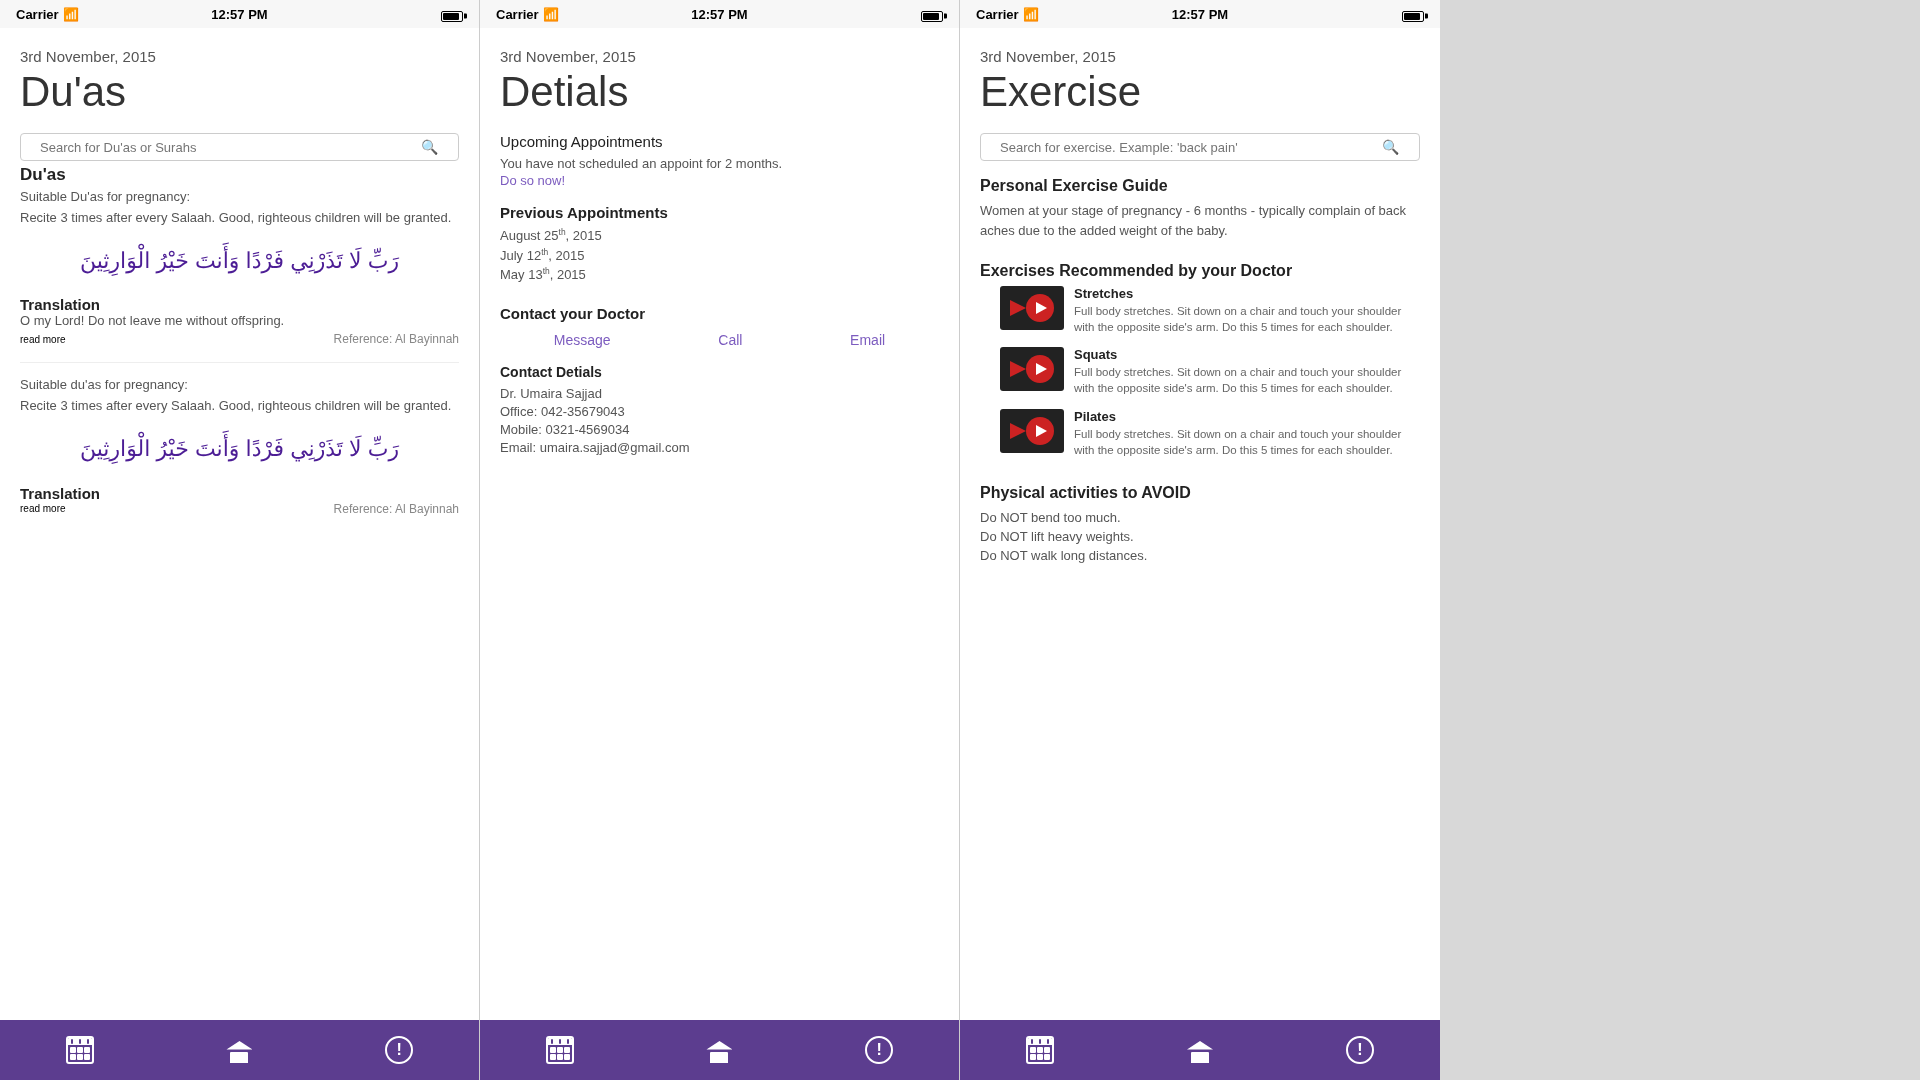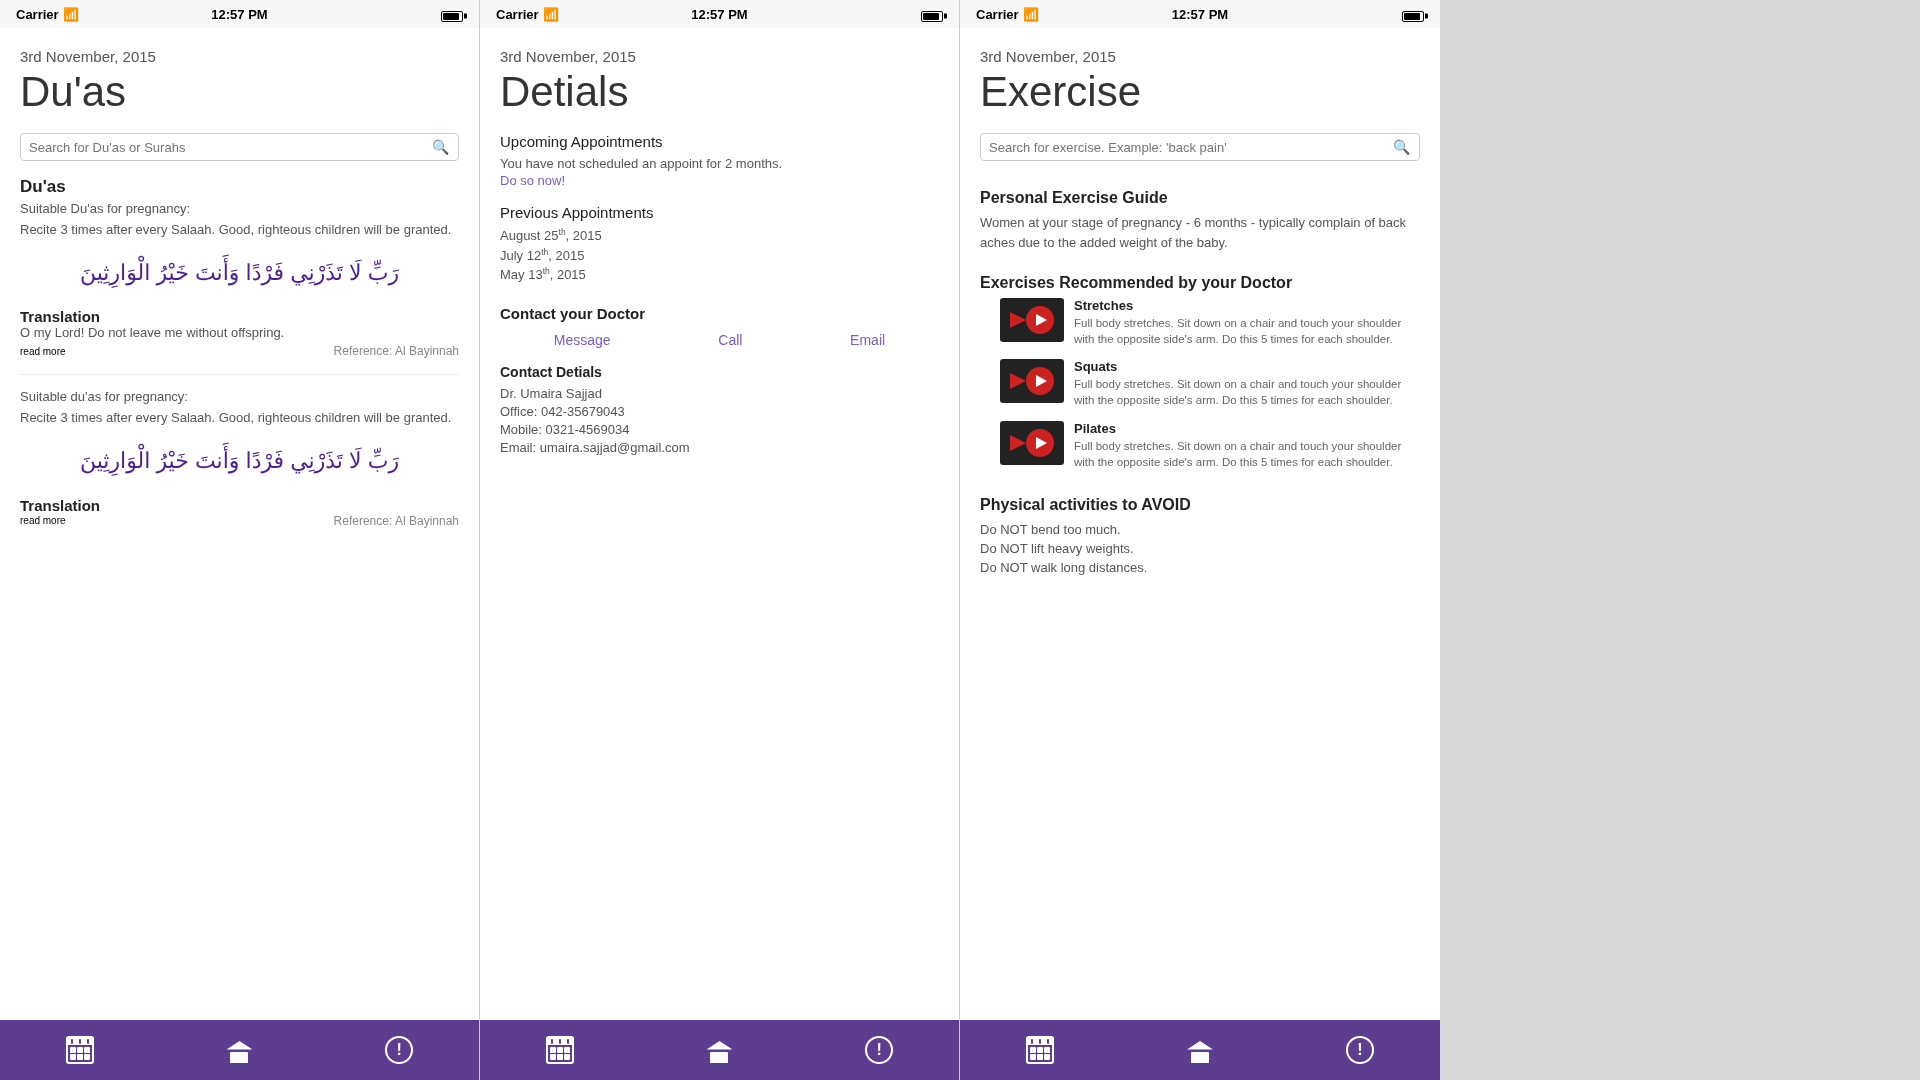--- a/index.html
+++ b/index.html
@@ -89,22 +89,22 @@
       margin-bottom: 18px;
       line-height: 1.1;
     }
 
     
     .search-bar {
       display: flex;
       align-items: center;
       border: 1px solid #ccc;
       border-radius: 4px;
-      padding: 5px 8px;
-      margin-bottom: 16px;
+      padding: 5px 19px;
+      margin-bottom: 4px;
       background: #fff;
     }
     .search-bar input {
       flex: 1;
       border: none;
       outline: none;
       font-size: 13px;
       color: #888;
       background: transparent;
     }
@@ -260,21 +260,21 @@
       color: white;
       font-weight: bold;
       font-size: 16px;
       line-height: 1;
     }
 
     
     .upcoming-title { font-size: 15px; font-weight: 400; color: #222; margin-bottom: 6px; }
     .appoint-text { font-size: 13px; color: #555; }
     .appoint-link { color: #7c5cbf; font-size: 13px; text-decoration: none; display: block; margin-top: 2px; }
-    .prev-title { font-size: 15px; font-weight: 400; color: #222; margin: 16px 0 6px; }
+    .prev-title { font-size: 15px; font-weight: 700; color: #222; margin: 16px 0 6px; }
     .prev-date { font-size: 13px; color: #555; margin-bottom: 3px; }
     .contact-title { font-size: 15px; font-weight: 700; color: #222; margin: 20px 0 10px; }
     .contact-actions { display: flex; justify-content: space-around; margin-bottom: 16px; }
     .contact-btn { color: #7c5cbf; font-size: 14px; text-decoration: none; }
     .contact-details-title { font-size: 14px; font-weight: 700; color: #222; margin-bottom: 6px; }
     .contact-detail { font-size: 13px; color: #555; margin-bottom: 3px; }
 
     
     .exercise-section-title { font-size: 16px; font-weight: 700; color: #222; margin: 12px 0 6px; }
     .exercise-desc { font-size: 13px; color: #555; margin-bottom: 10px; line-height: 1.5; }

